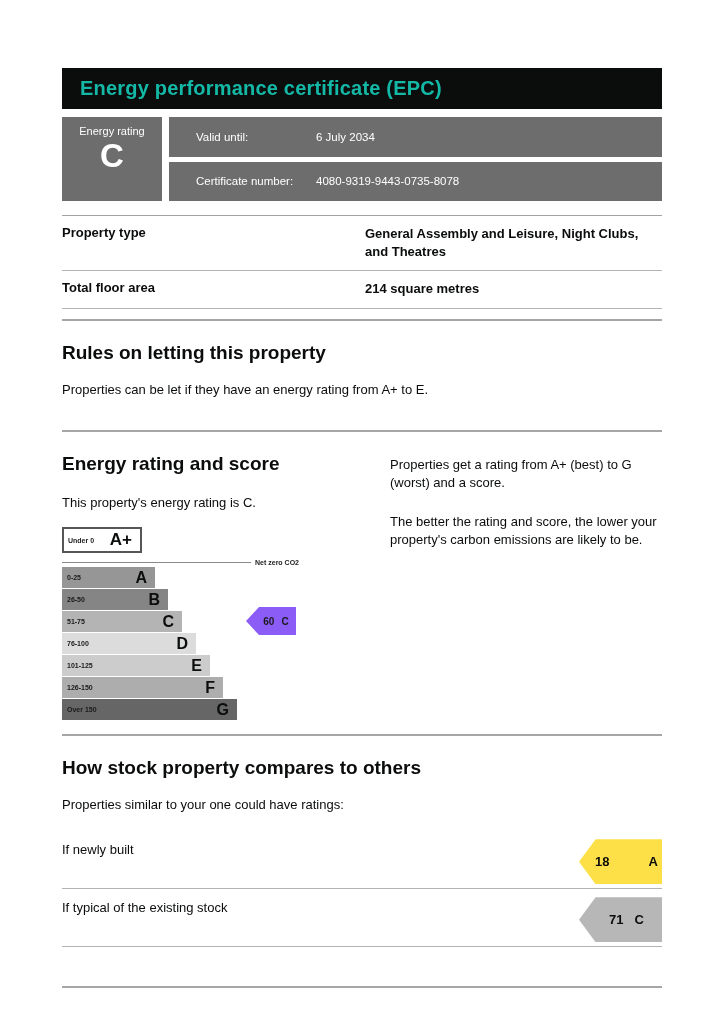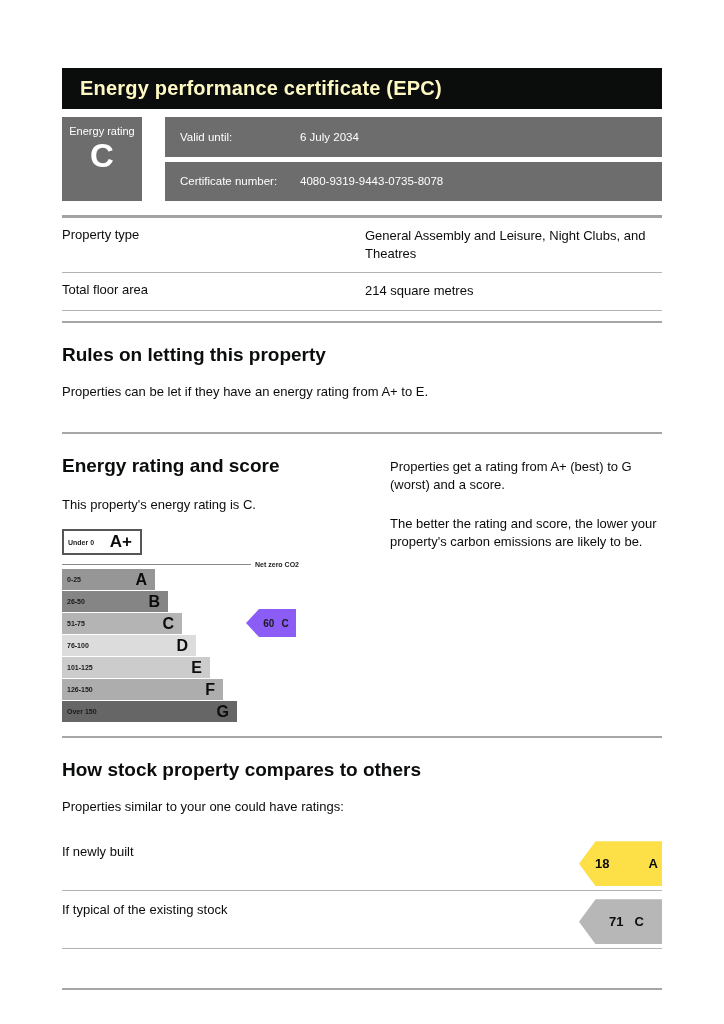--- a/index.html
+++ b/index.html
@@ -8,40 +8,40 @@
     background: #ffffff;
     font-family: "Liberation Sans", sans-serif;
     color: #0b0c0c;
     position: relative;
     overflow: hidden;
   }
   .page { position: absolute; left: 62px; top: 68px; width: 600px; }
 
   
   .title-bar {
-    background: #0b0c0c; color: #fef9c3;
+    background: #0b0c0c; color: #14b8a6;
     font-size: 20px; font-weight: bold;
     padding: 9px 18px 9px 18px;
     letter-spacing: 0.2px;
   }
 
   
   .header-row { display: flex; gap: 7px; margin-top: 8px; height: 84px; }
   .gbox { background: #6d6d6d; color: #ffffff; }
   .address-box { width: 218px; font-size: 11px; line-height: 1.4; padding: 10px 12px; }
-  .rating-box { width: 80px; text-align: center; padding-top: 8px; }
+  .rating-box { width: 100px; text-align: center; padding-top: 8px; }
   .rating-box .lbl { font-size: 11px; }
   .rating-box .val { font-size: 33px; font-weight: bold; line-height: 1.15; }
   .header-right { flex: 1; display: flex; flex-direction: column; gap: 5px; }
-  .hr-box { flex: 1; display: flex; align-items: center; font-size: 11.5px; padding: 0 15px; margin-left: 16px; }
+  .hr-box { flex: 1; display: flex; align-items: center; font-size: 11.5px; padding: 0 27px; }
   .hr-box .lbl { width: 120px; }
   .hr-box .val { font-weight: normal; }
 
   
-  .prop-table { margin-top: 14px; border-top: 3px solid #a3a3a3; }
+  .prop-table { margin-top: 14px; border-top: 1px solid #a3a3a3; font-weight: bold; }
   .prop-row { display: flex; border-bottom: 1px solid #b1b4b6; padding: 9px 0 10px; font-size: 13px; }
   .prop-row .lbl { width: 303px; }
   .prop-row .val { flex: 1; line-height: 1.35; }
 
   .divider { border: 0; border-top: 2px solid #a6a6a6; margin-top: 10px; }
 
   h2.section-h { font-size: 19px; font-weight: bold; margin-top: 21px; }
   p.body-text { font-size: 13px; line-height: 1.4; }
 
   .rules-p { margin-top: 17px; }

